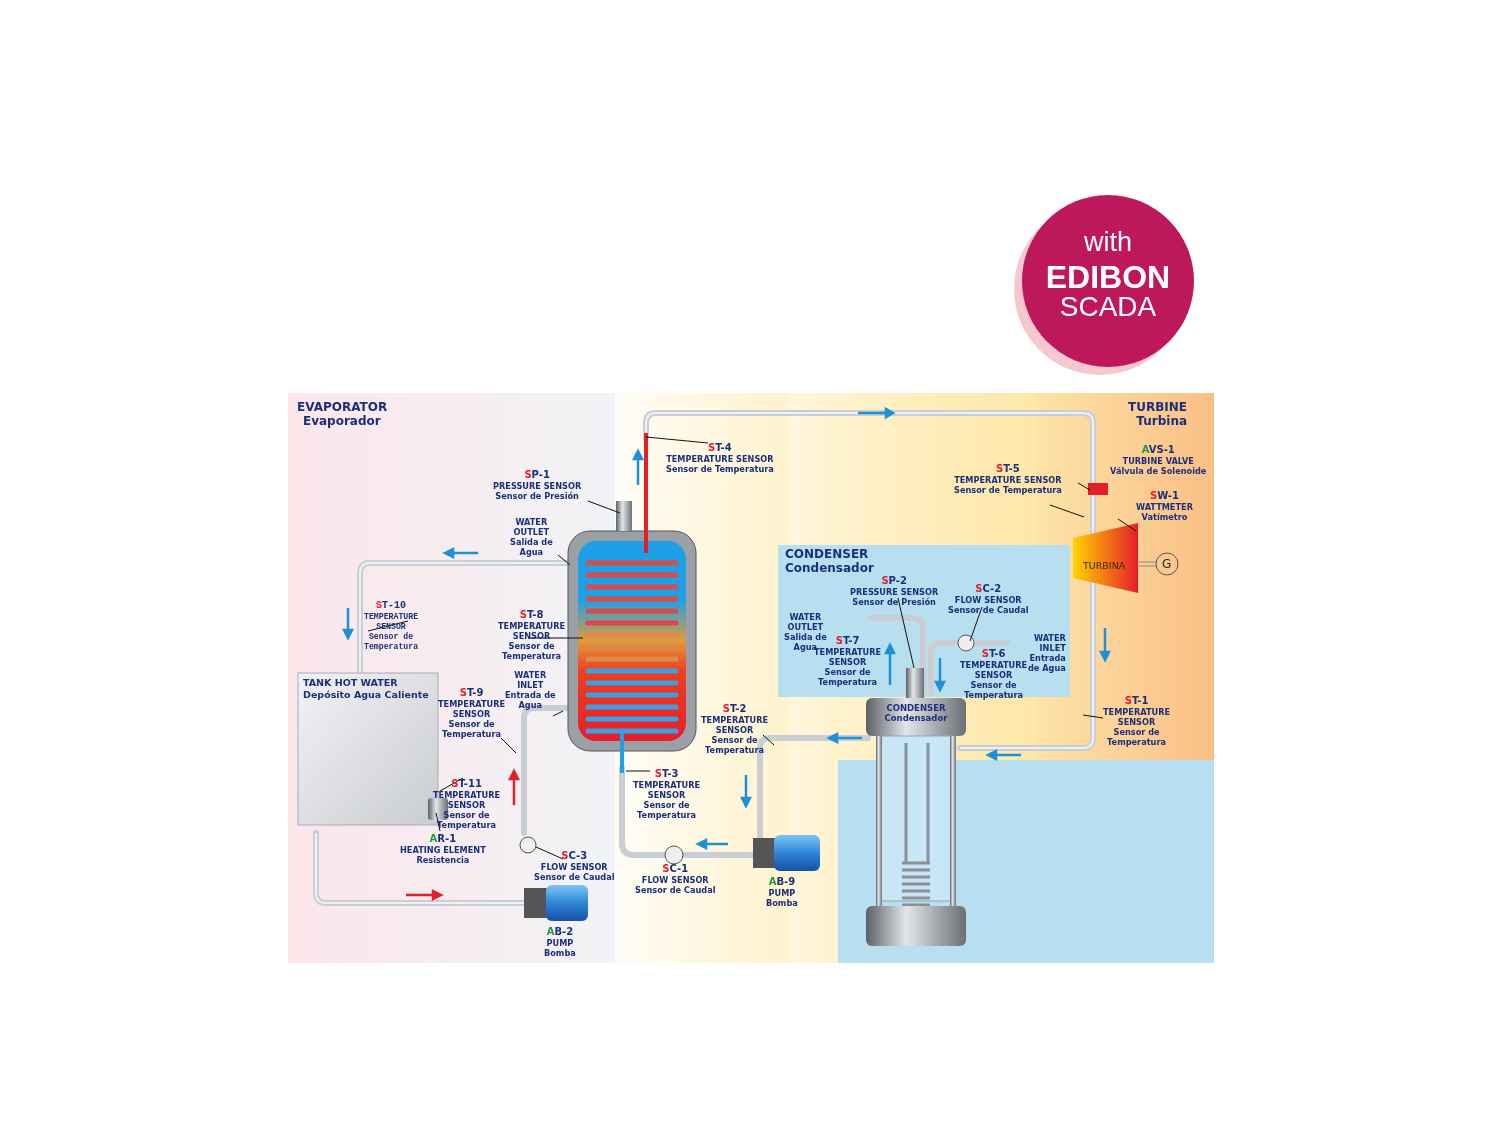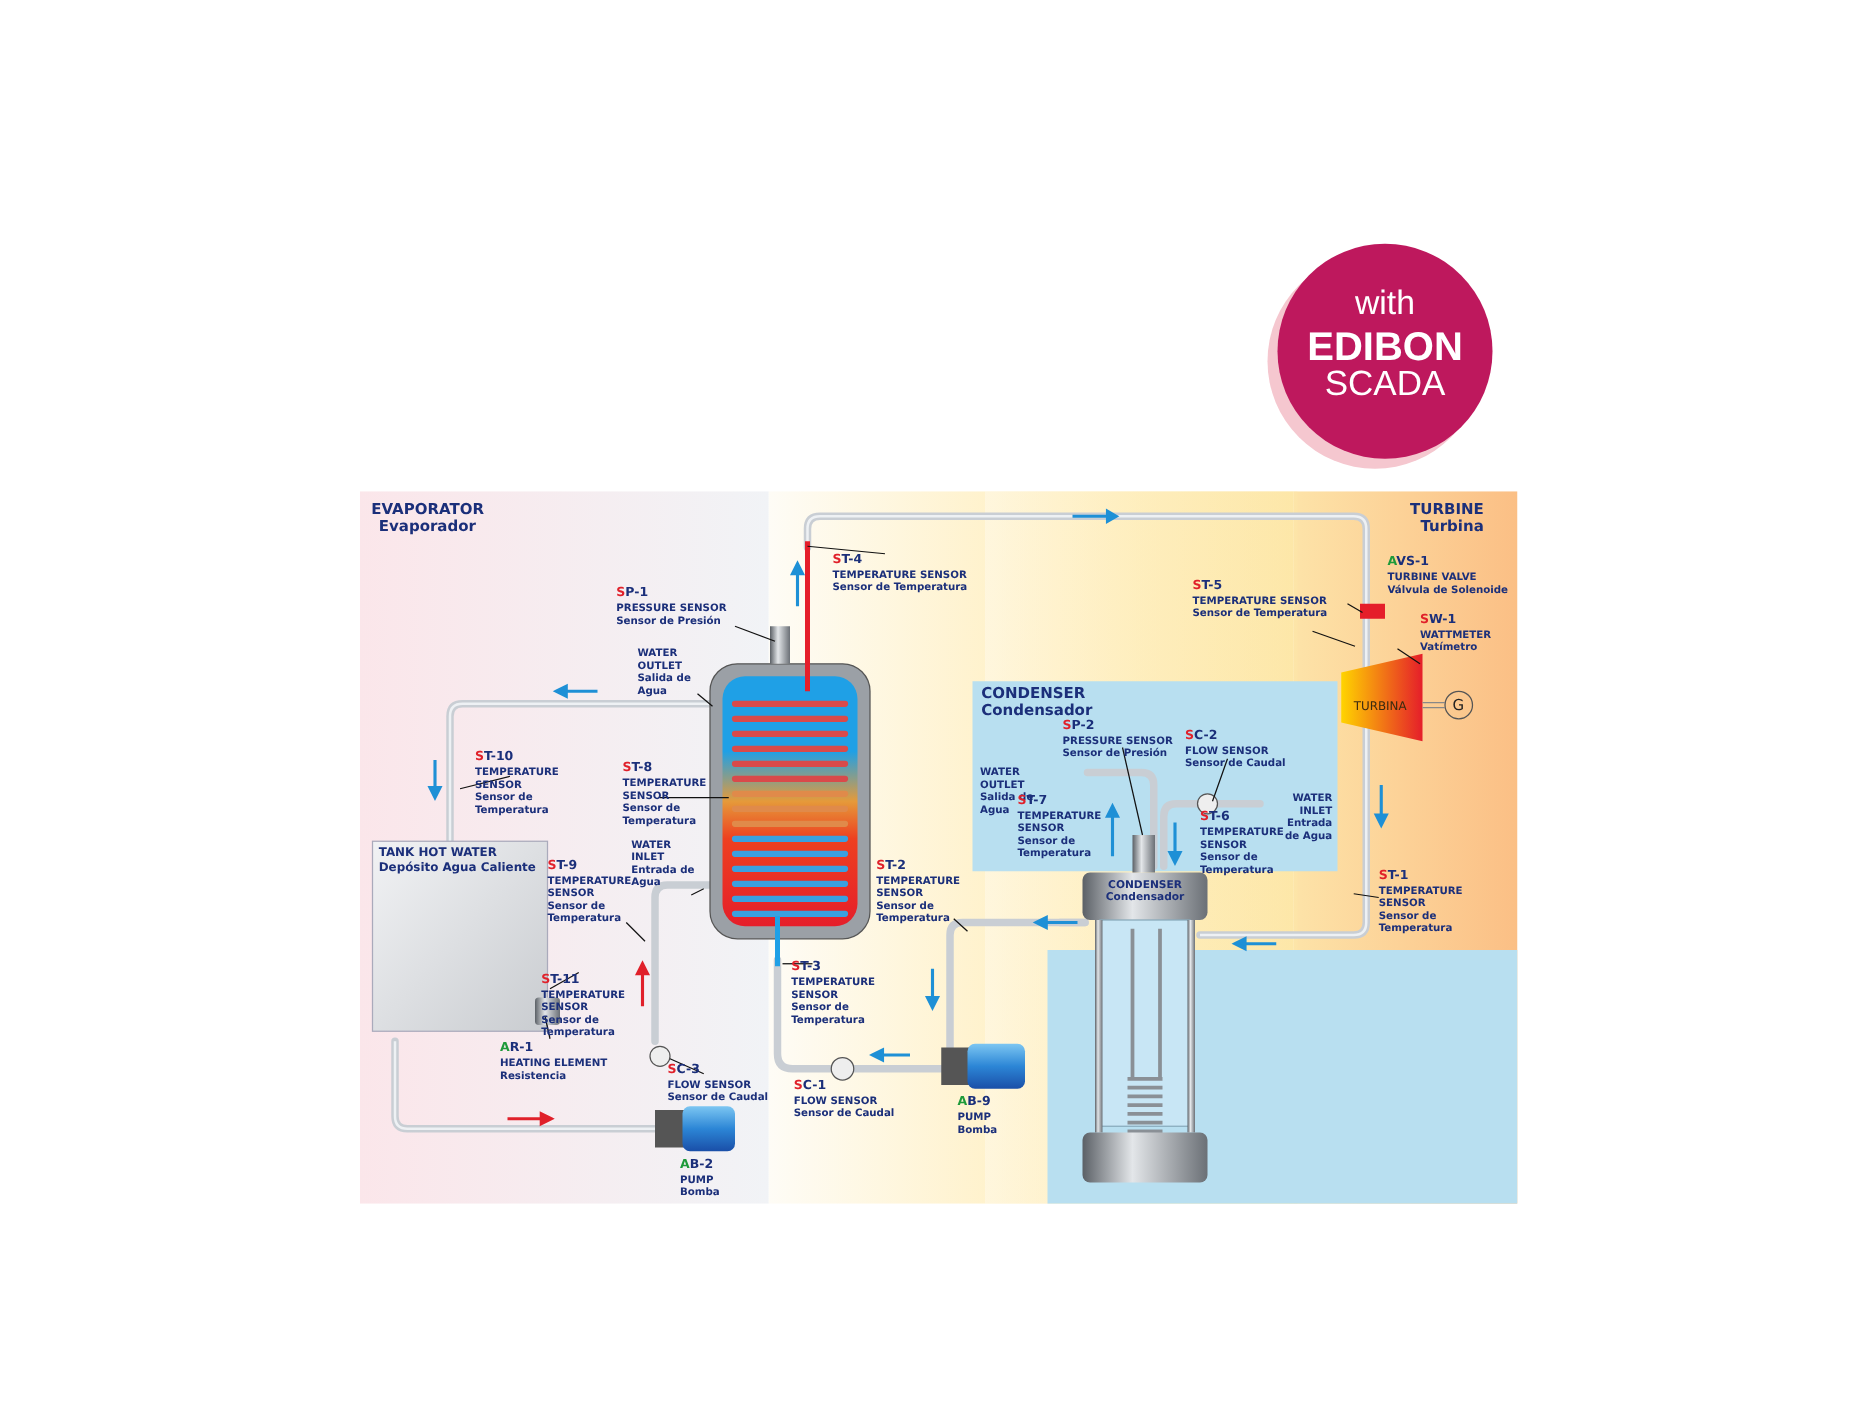--- a/index.html
+++ b/index.html
@@ -4,21 +4,21 @@
 <style>
   html,body{margin:0;padding:0;background:#ffffff;}
   body{width:1500px;height:1125px;position:relative;overflow:hidden;font-family:"DejaVu Sans","Liberation Sans",sans-serif;}
   .badge{position:absolute;left:1018px;top:195px;width:180px;height:180px;}
   .badge .shadow{position:absolute;left:-4px;top:8px;width:172px;height:172px;border-radius:50%;background:#f5c7cf;}
   .badge .disc{position:absolute;left:4px;top:0;width:172px;height:172px;border-radius:50%;background:#be185d;color:#fff;text-align:center;font-family:"Liberation Sans",sans-serif;}
   .badge .l1{position:absolute;top:32px;width:100%;font-size:27px;font-weight:normal;}
   .badge .l2{position:absolute;top:64px;width:100%;font-size:32px;font-weight:bold;}
   .badge .l3{position:absolute;top:96px;width:100%;font-size:28px;}
   #diagram{position:absolute;left:288px;top:393px;width:926px;height:562px;}
-  .lbl{position:absolute;font-family:"DejaVu Sans",sans-serif;font-weight:bold;color:#1b2f7a;font-size:8.2px;line-height:10px;white-space:nowrap;}
+  .lbl{position:absolute;font-family:"DejaVu Sans",sans-serif;font-weight:bold;color:#1b2f7a;font-size:8.2px;line-height:10px;text-align:center;white-space:nowrap;}
   .lbl .code{font-size:10px;line-height:12px;}
   .lbl .s{color:#e0202a;}
   .lbl .a{color:#1e9a3a;}
   .title{position:absolute;font-family:"DejaVu Sans",sans-serif;font-weight:bold;color:#1b2f7a;font-size:12px;line-height:14px;}
 </style>
 </head>
 <body>
 
 <div class="badge">
   <div class="shadow"></div>
@@ -232,21 +232,21 @@
     <div>Salida de</div>
     <div>Agua</div>
   </div>
 
   <div class="lbl" style="left:378px;top:49px;">
     <div class="code"><span class="s">S</span><span>T-4</span></div>
     <div>TEMPERATURE SENSOR</div>
     <div>Sensor de Temperatura</div>
   </div>
 
-  <div class="lbl" style="left:92px;top:207px;">
+  <div class="lbl" style="left:76px;top:207px;font-family:Liberation Mono, monospace;">
     <div class="code"><span class="s">S</span><span>T-10</span></div>
     <div>TEMPERATURE</div>
     <div>SENSOR</div>
     <div>Sensor de</div>
     <div>Temperatura</div>
   </div>
 
   <div class="lbl" style="left:210px;top:216px;">
     <div class="code"><span class="s">S</span><span>T-8</span></div>
     <div>TEMPERATURE</div>
@@ -309,21 +309,21 @@
     <div>FLOW SENSOR</div>
     <div>Sensor de Caudal</div>
   </div>
 
   <div class="lbl" style="left:478px;top:483px;">
     <div class="code"><span class="a">A</span><span>B-9</span></div>
     <div>PUMP</div>
     <div>Bomba</div>
   </div>
 
-  <div class="lbl" style="left:413px;top:294px;">
+  <div class="lbl" style="left:413px;top:310px;">
     <div class="code"><span class="s">S</span><span>T-2</span></div>
     <div>TEMPERATURE</div>
     <div>SENSOR</div>
     <div>Sensor de</div>
     <div>Temperatura</div>
   </div>
 
   <div class="lbl" style="left:562px;top:182px;">
     <div class="code"><span class="s">S</span><span>P-2</span></div>
     <div>PRESSURE SENSOR</div>

